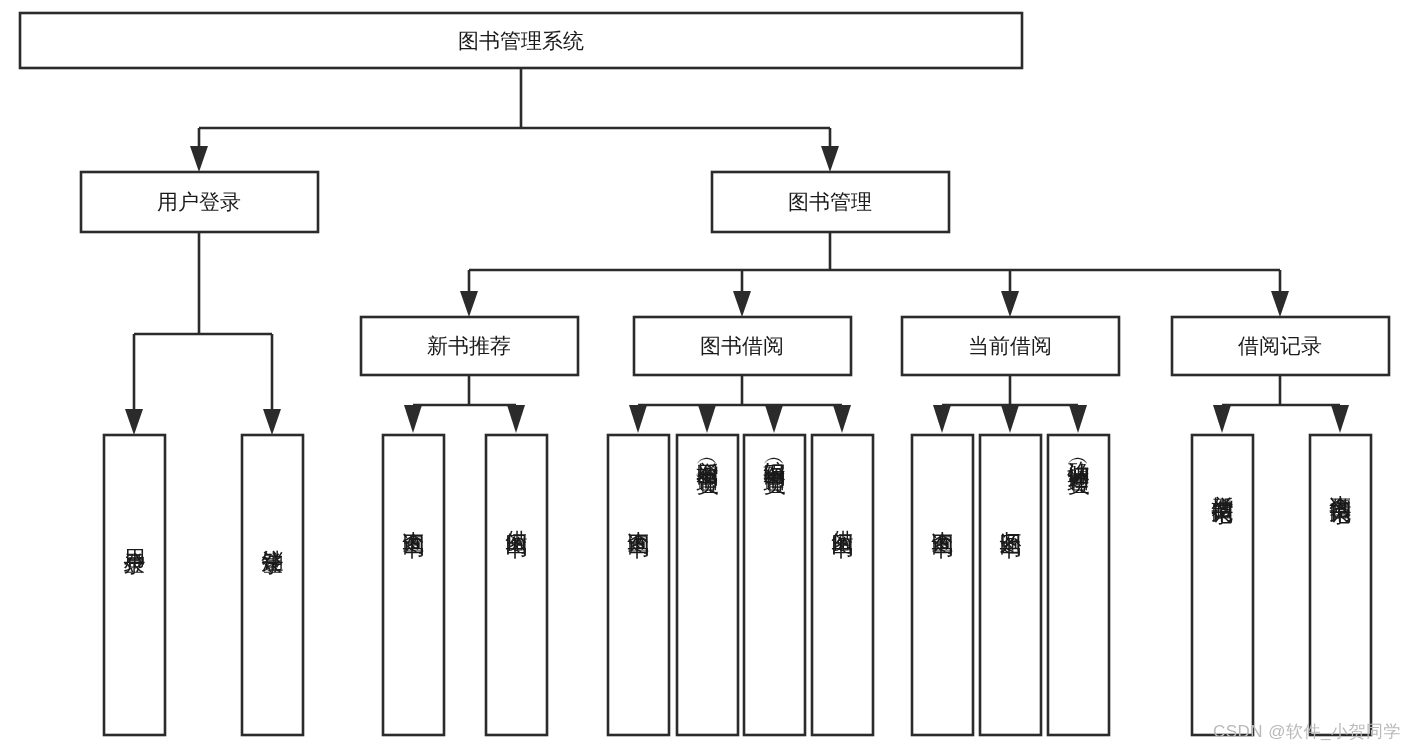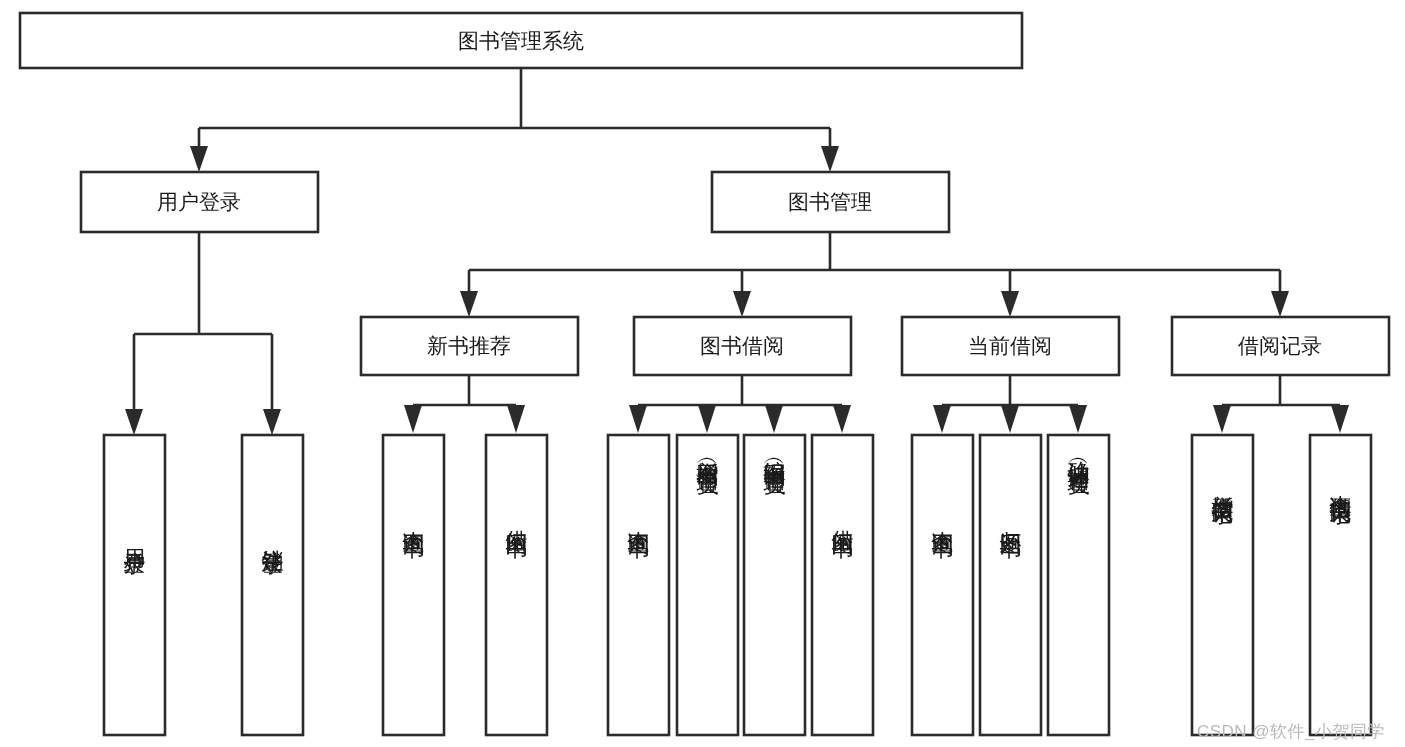--- a/index.html
+++ b/index.html
@@ -45,21 +45,21 @@
   }
   .node-label-h {
     font-family: "Liberation Sans", "DejaVu Sans", sans-serif;
     font-size: 21px;
     fill: #1a1a1a;
     text-anchor: middle;
     dominant-baseline: middle;
   }
   .watermark {
     position: absolute;
-    right: 20px;
+    right: 4px;
     bottom: 4px;
     font-family: "Liberation Sans", "DejaVu Sans", sans-serif;
     font-size: 17px;
     color: #b9b9b9;
     letter-spacing: 0.5px;
     white-space: nowrap;
     pointer-events: none;
   }
   .vlabel-wrap {
     position: absolute;

